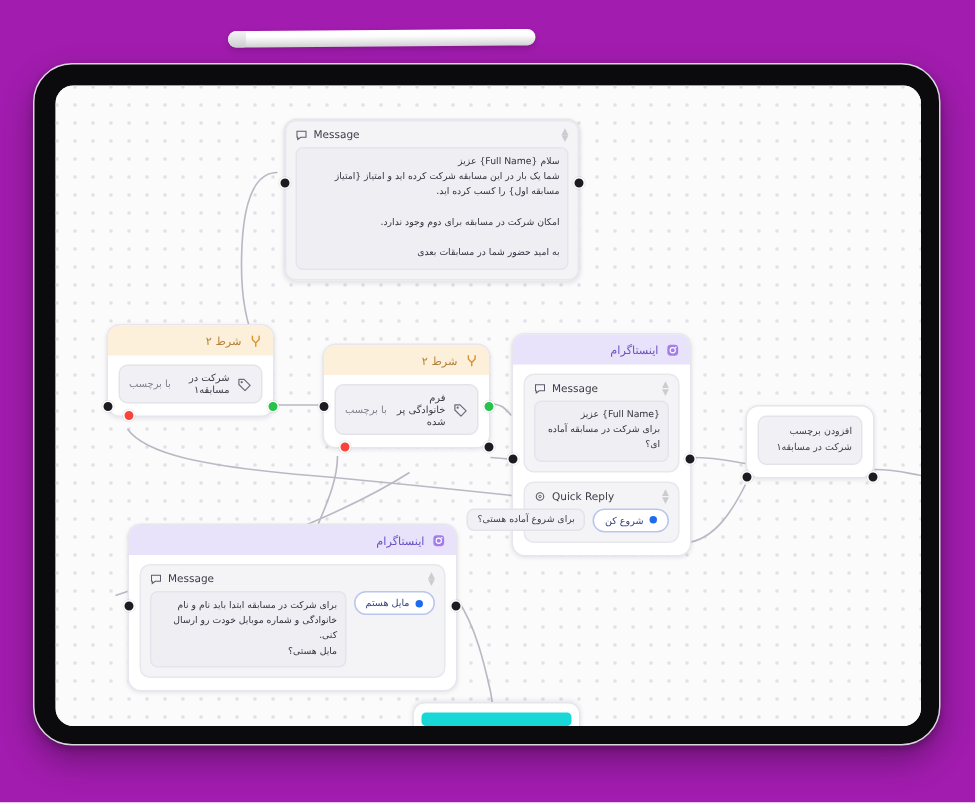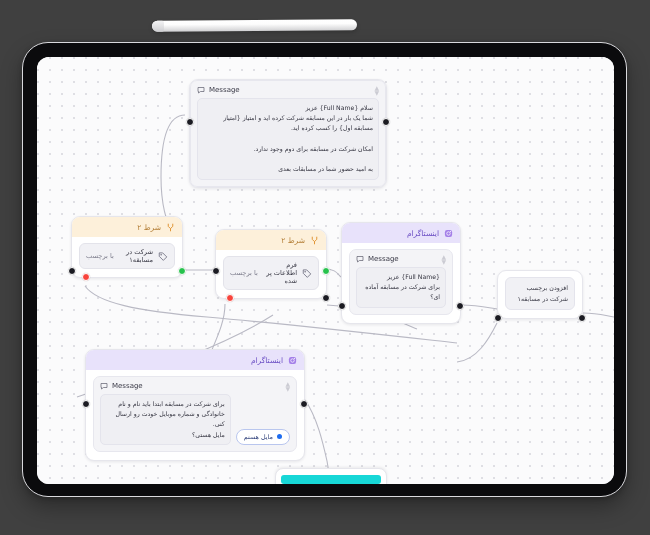--- a/index.html
+++ b/index.html
@@ -3,21 +3,21 @@
 <meta charset="utf-8">
 <style>
   * { box-sizing: border-box; margin: 0; padding: 0; }
   html, body {
     width: 650px; height: 535px;
     overflow: hidden;
     background: #ffffff;
     font-family: "DejaVu Sans", "Liberation Sans", sans-serif;
   }
 
-  #stage { position: relative; width: 650px; height: 535px; background:#404040; }
+  #stage { position: relative; width: 650px; height: 535px; background:#a21caf; }
 
   
   .stylus {
     position: absolute;
     left: 152px; top: 20px;
     width: 205px; height: 11px;
     border-radius: 6px;
     background: linear-gradient(180deg,#ffffff 0%,#fdfdfd 38%,#e9e9ea 66%,#d2d2d4 100%);
     box-shadow: 0 2px 4px rgba(0,0,0,0.18);
     transform: rotate(-0.4deg);
@@ -268,21 +268,21 @@
             <path d="M4 2v4l4 4v4M12 2v4l-4 4" fill="none" stroke="#e0922f" stroke-width="1.7" stroke-linecap="round"></path>
           </svg>
           <span>شرط ۲</span>
         </div>
         <div class="node-body">
           <div class="cond-pill">
             <svg class="tag-ico" viewBox="0 0 16 16">
               <path d="M2 8.5V3h5.5l6.5 6.5-5.5 5.5z" fill="none" stroke="#6b6b7c" stroke-width="1.3" stroke-linejoin="round"></path>
               <circle cx="5" cy="6" r="1.2" fill="#6b6b7c"></circle>
             </svg>
-            <span class="txt">فرم اطلاعات پر شده</span>
+            <span class="txt">فرم خانوادگی پر شده</span>
             <span style="color:#7d7d8c;">با برچسب</span>
           </div>
         </div>
         <div class="h h-in" style="left:-4px;  top:37px;"></div>
         <div class="h h-yes" style="right:-4px; top:37px;"></div>
         <div class="h h-no" style="left:10px;  bottom:-4px;"></div>
         <div class="h h-out" style="right:-4px; bottom:-4px;"></div>
       </div>
 
       <div class="node" style="left:304px; top:165px; width:120px;">
@@ -302,20 +302,37 @@
                 <path d="M2 3h12v8H7l-4 3v-3H2z" fill="none" stroke="#5b5b6b" stroke-width="1.4"></path>
               </svg>
               <span class="lbl">Message</span>
               <span class="grip">▲<br>▼</span>
             </div>
             <div class="bubble">{Full Name} عزیز
 برای شرکت در مسابقه آماده
 ای؟</div>
           </div>
 
+          <div class="card">
+            <div class="card-head">
+              <svg class="card-ico" viewBox="0 0 16 16">
+                <circle cx="8" cy="8" r="5" fill="none" stroke="#5b5b6b" stroke-width="1.4"></circle>
+                <circle cx="8" cy="8" r="1.7" fill="none" stroke="#5b5b6b" stroke-width="1.2"></circle>
+              </svg>
+              <span class="lbl">Quick Reply</span>
+              <span class="grip">▲<br>▼</span>
+            </div>
+            <div class="qr-row">
+              <span class="qr-btn">
+                <span class="qr-dot"></span>
+                <span>شروع کن</span>
+              </span>
+              <span class="qr-txt">برای شروع آماده هستی؟</span>
+            </div>
+          </div>
 
         </div>
         <div class="h h-in" style="left:-4px;  top:79px;"></div>
         <div class="h h-out" style="right:-4px; top:79px;"></div>
       </div>
 
       <div class="node" style="left:460px; top:213px; width:86px;">
         <div class="node-body">
           <div class="act-card">
             <div>افزودن برچسب</div>
@@ -337,21 +354,21 @@
         </div>
         <div class="node-body">
           <div class="card">
             <div class="card-head">
               <svg class="card-ico" viewBox="0 0 16 16">
                 <path d="M2 3h12v8H7l-4 3v-3H2z" fill="none" stroke="#5b5b6b" stroke-width="1.4"></path>
               </svg>
               <span class="lbl">Message</span>
               <span class="grip">▲<br>▼</span>
             </div>
-            <div class="qr-row" style="align-items:flex-end;">
+            <div class="qr-row" style="align-items:flex-start;">
               <span class="qr-btn">
                 <span class="qr-dot"></span>
                 <span>مایل هستم</span>
               </span>
               <span class="bubble" style="margin:0; flex:1;">برای شرکت در مسابقه ابتدا باید نام و نام خانوادگی و  شماره موبایل خودت رو ارسال کنی.
 مایل هستی؟</span>
             </div>
           </div>
         </div>
         <div class="h h-in" style="left:-4px;  top:50px;"></div>

